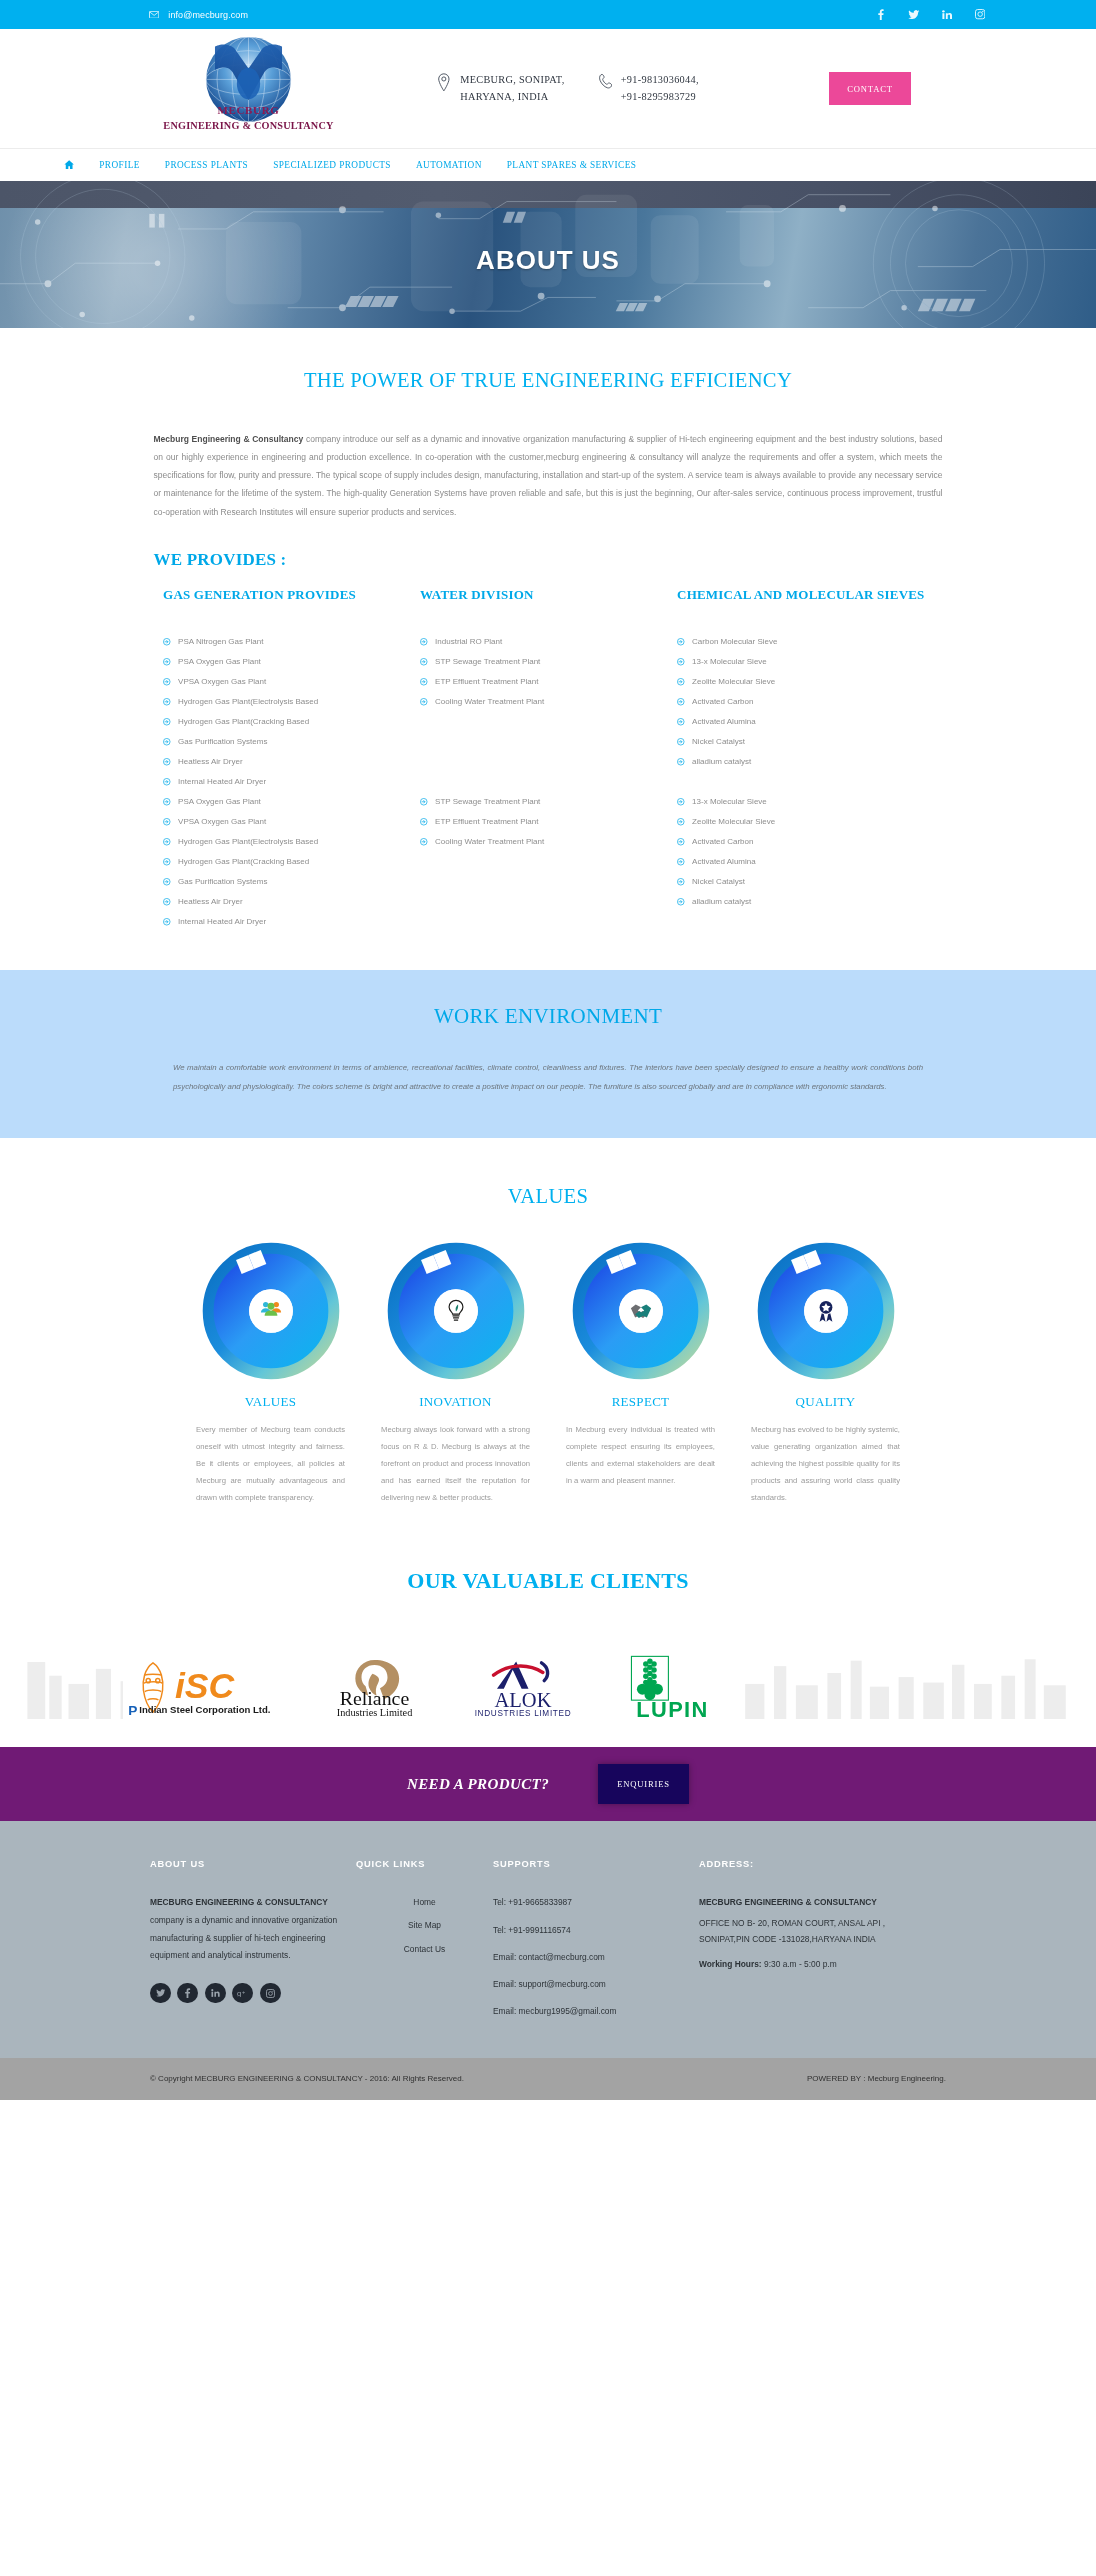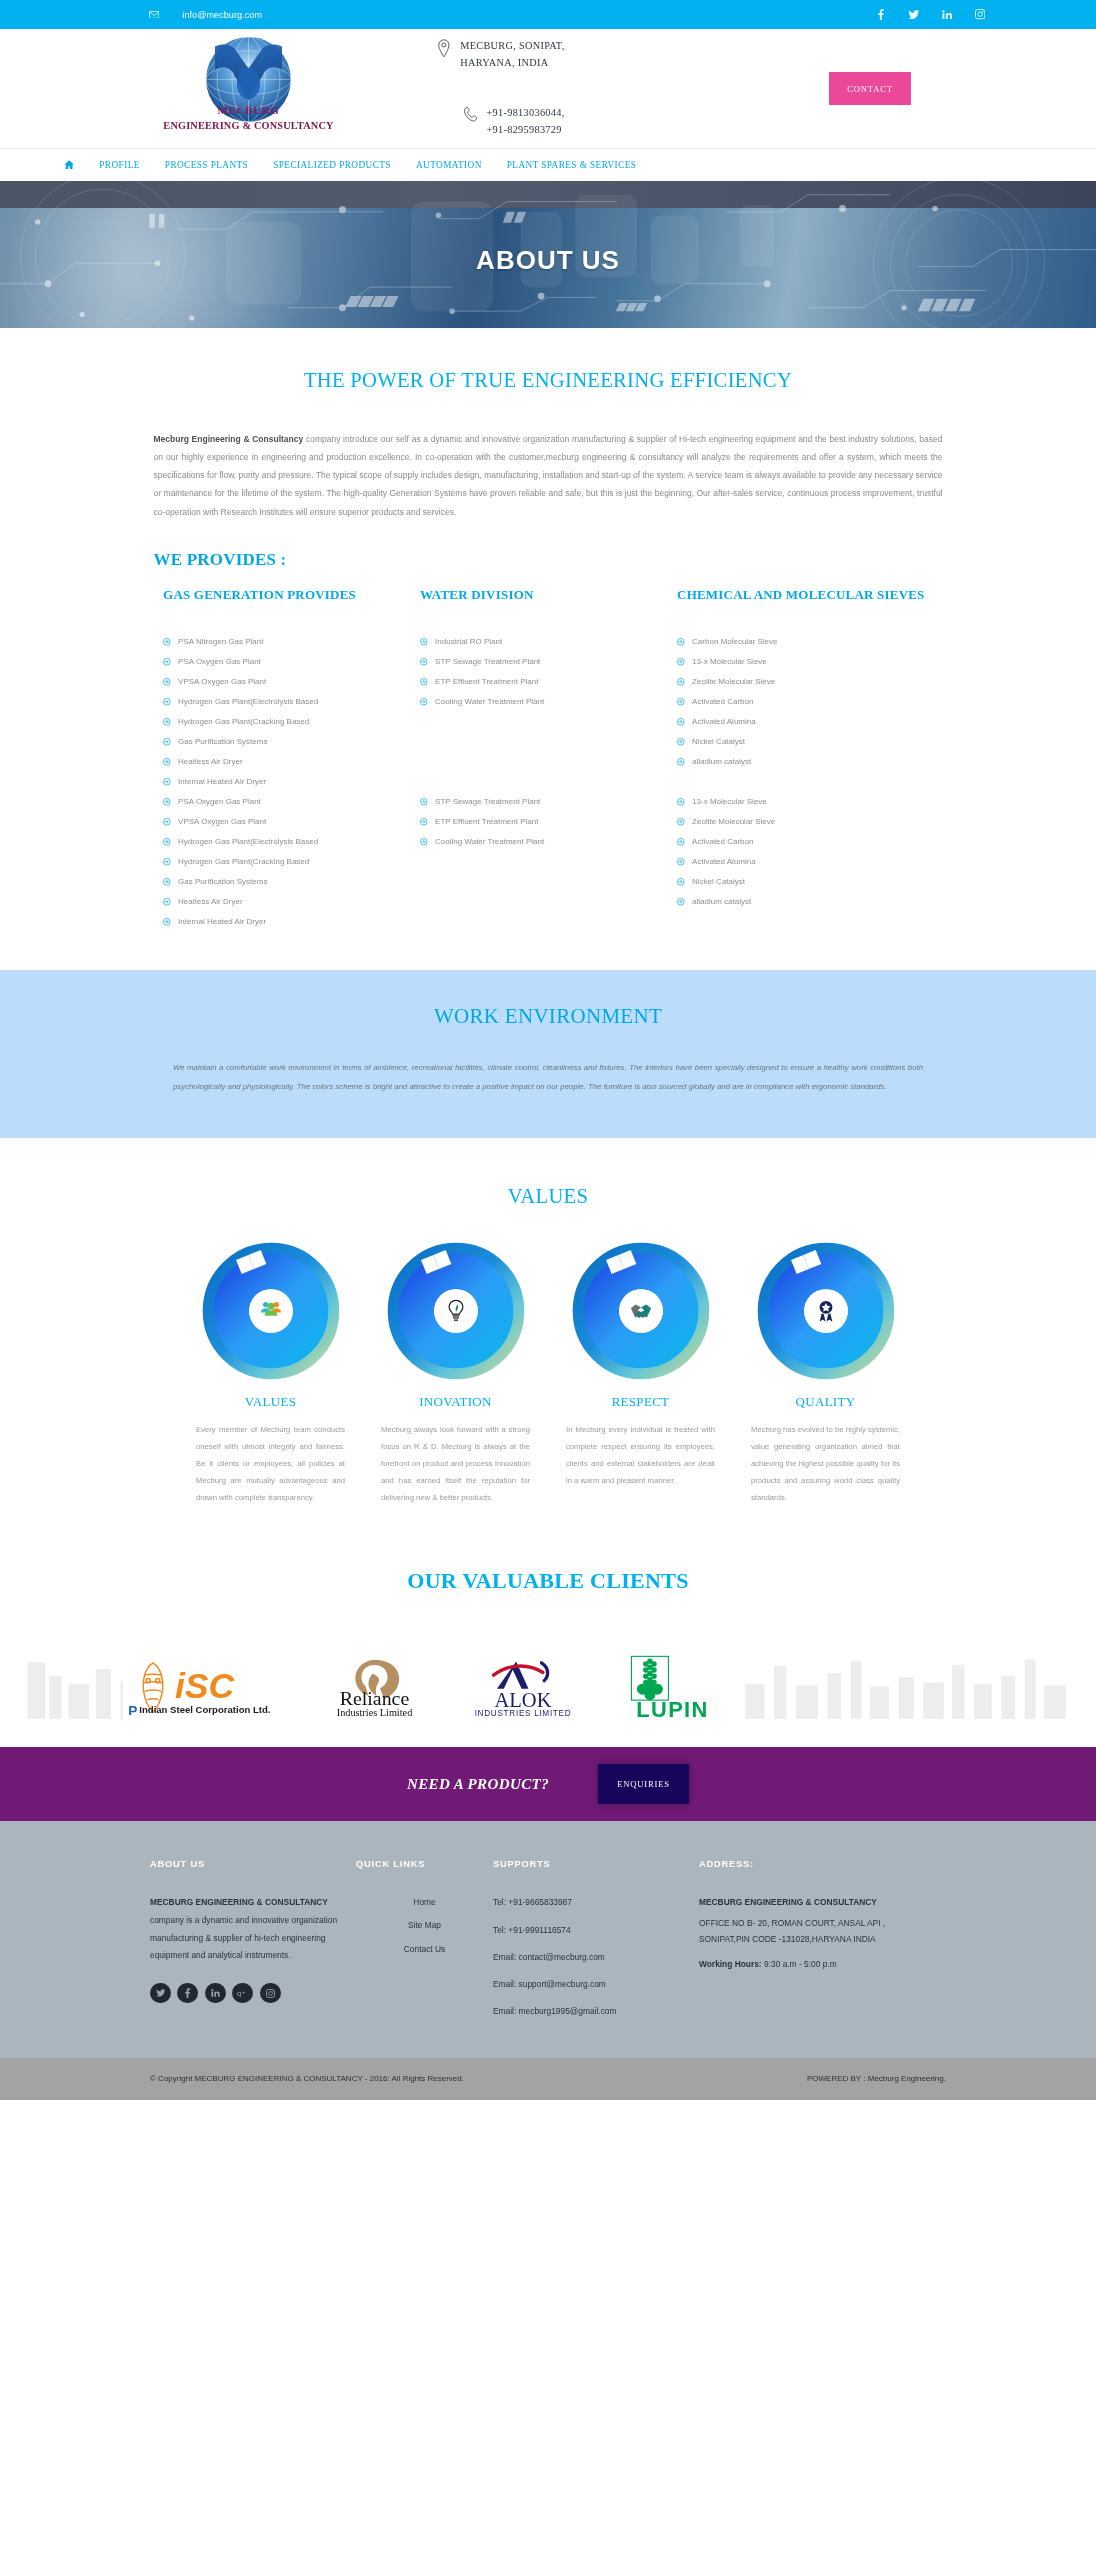--- a/index.html
+++ b/index.html
@@ -14,42 +14,42 @@
 
   
   .topbar {
     height: 29px;
     background: #00b0ef;
     display: flex;
     align-items: center;
     padding: 0 110px 0 149px;
     justify-content: space-between;
   }
-  .topbar-left { display: flex; align-items: center; gap: 23px; }
+  .topbar-left { display: flex; align-items: center; gap: 9px; }
   .topbar-email { color: #fff; font-size: 9px; letter-spacing: 0.1px; }
   .mail-ico { width: 10.3px; height: 7.5px; position: relative; display:inline-block; }
   .mail-ico svg { display:block; }
   .topbar-social { display: flex; align-items: center; gap: 20.6px; }
   .tsoc { color: #ffffff; opacity: .92; display:flex; align-items:center; justify-content:center; width:12.3px;height:12.3px; }
   .tsoc svg { display:block; }
 
   
   .header {
     height: 120px;
     background: #fff;
     display: flex;
     align-items: center;
     padding-left: 149px;
     padding-right: 185px;
     position: relative;
     border-bottom: 0.7px solid #ececec;
   }
   .logo-wrap { width: 206px; height: 110px; position: relative; display:flex; align-items:center; }
   .logo-svg { width: 199px; height: 104px; }
-  .header-info { display: flex; align-items: flex-end; gap: 33px; margin-left: 82px; flex-direction: column; }
+  .header-info { display: flex; align-items: center; gap: 33px; margin-left: 82px; }
   .hinfo { display: flex; align-items: flex-start; gap: 8.2px; }
   .hinfo-ico { width: 15px; height: 20.6px; margin-top: 1.4px; flex: none; color:#3b4452; }
   .hinfo-ico svg { display:block; }
   .hinfo-txt {
     font-family: "Liberation Serif", serif;
     font-size: 10.3px;
     line-height: 1.65;
     color: #2f3640;
     letter-spacing: 0.3px;
     white-space: pre-line;

